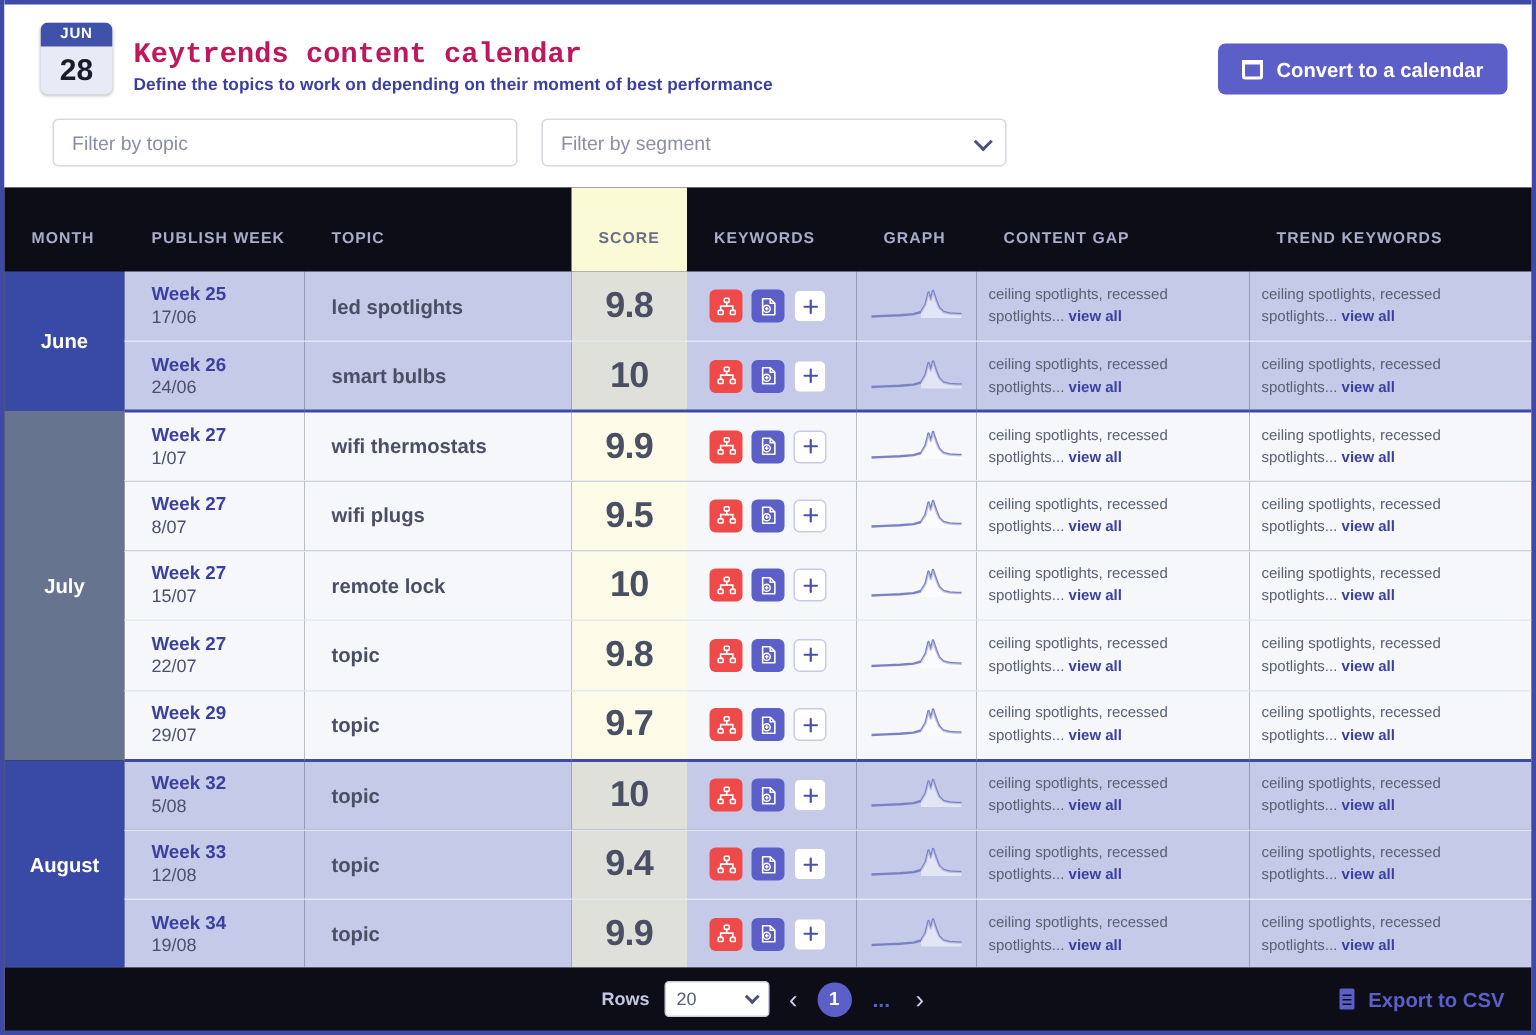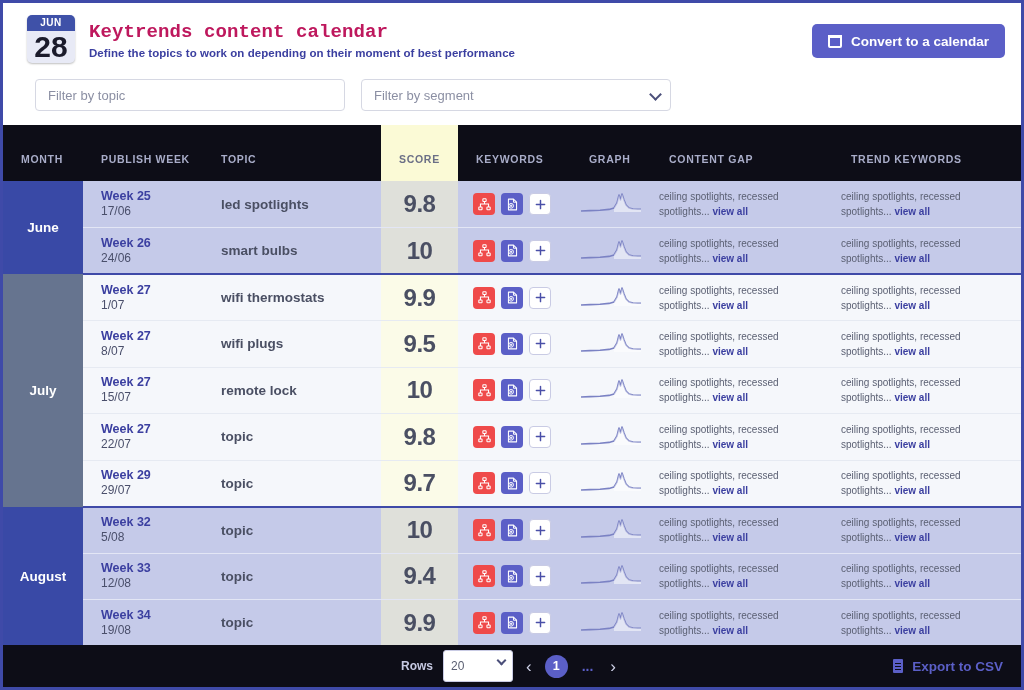--- a/index.html
+++ b/index.html
@@ -19,36 +19,36 @@
     border-right: 3px solid #3f4aa8;
   }
 
   
   .header {
     background: #ffffff;
     padding: 12px 16px 0 16px;
     flex: 0 0 auto;
     border-top: 3px solid #3f4aa8;
   }
-  .header-top { display: flex; align-items: center; padding-left: 8px; }
+  .header-top { display: flex; align-items: flex-end; padding-left: 8px; }
   .cal-badge {
     width: 48px; height: 48px;
     border-radius: 5px;
     overflow: hidden;
     flex: 0 0 auto;
     box-shadow: 0 1px 2px rgba(0,0,0,.25);
     background: #e8eaf6;
   }
   .cal-badge .cb-top {
     background: #3f51a8; color:#fff;
     font-size: 10px; font-weight: bold; letter-spacing: .5px;
     text-align:center; line-height: 16px; height: 16px;
   }
   .cal-badge .cb-day {
-    color:#1b1b2b; font-size: 30px; font-weight: bold;
+    color:#1b1b2b; font-size: 20px; font-weight: bold;
     text-align:center; line-height: 32px; height: 32px;
   }
   .titles { margin-left: 14px; padding-top: 1px; }
   .app-title {
     font-family: Liberation Mono, monospace;
     color: #be185d; font-size: 19px; font-weight: bold;
     letter-spacing: .1px;
   }
   .app-sub {
     color: #3b3fa0; font-size: 11.5px; font-weight: bold;
@@ -184,21 +184,21 @@
     flex: 0 0 auto; height: 45px;
     background: #0d0d17;
     display: flex; align-items: center;
     padding: 0 18px 0 0;
     border-bottom: 3px solid #3f4aa8;
   }
   .pager { display: flex; align-items: center; gap: 10px; margin-left: 398px; }
   .rows-label { color: #c6c9e2; font-size: 12px; font-weight: bold; }
   .rows-select-wrap { position: relative; }
   .rows-select {
-    width: 70px; height: 32px;
+    width: 70px; height: 24px;
     background: #fff; border: 1px solid #c9cbe4; border-radius: 3px;
     color: #5a5f72; font-size: 12px; padding: 0 20px 0 7px;
     appearance: none; -webkit-appearance: none; cursor: pointer;
     font-family: "Liberation Sans", sans-serif;
   }
   .rows-chev {
     position:absolute; right:8px; top:7px; width:7px; height:7px;
     border-right: 2px solid #4b4f7a; border-bottom: 2px solid #4b4f7a;
     transform: rotate(45deg); pointer-events:none;
   }

